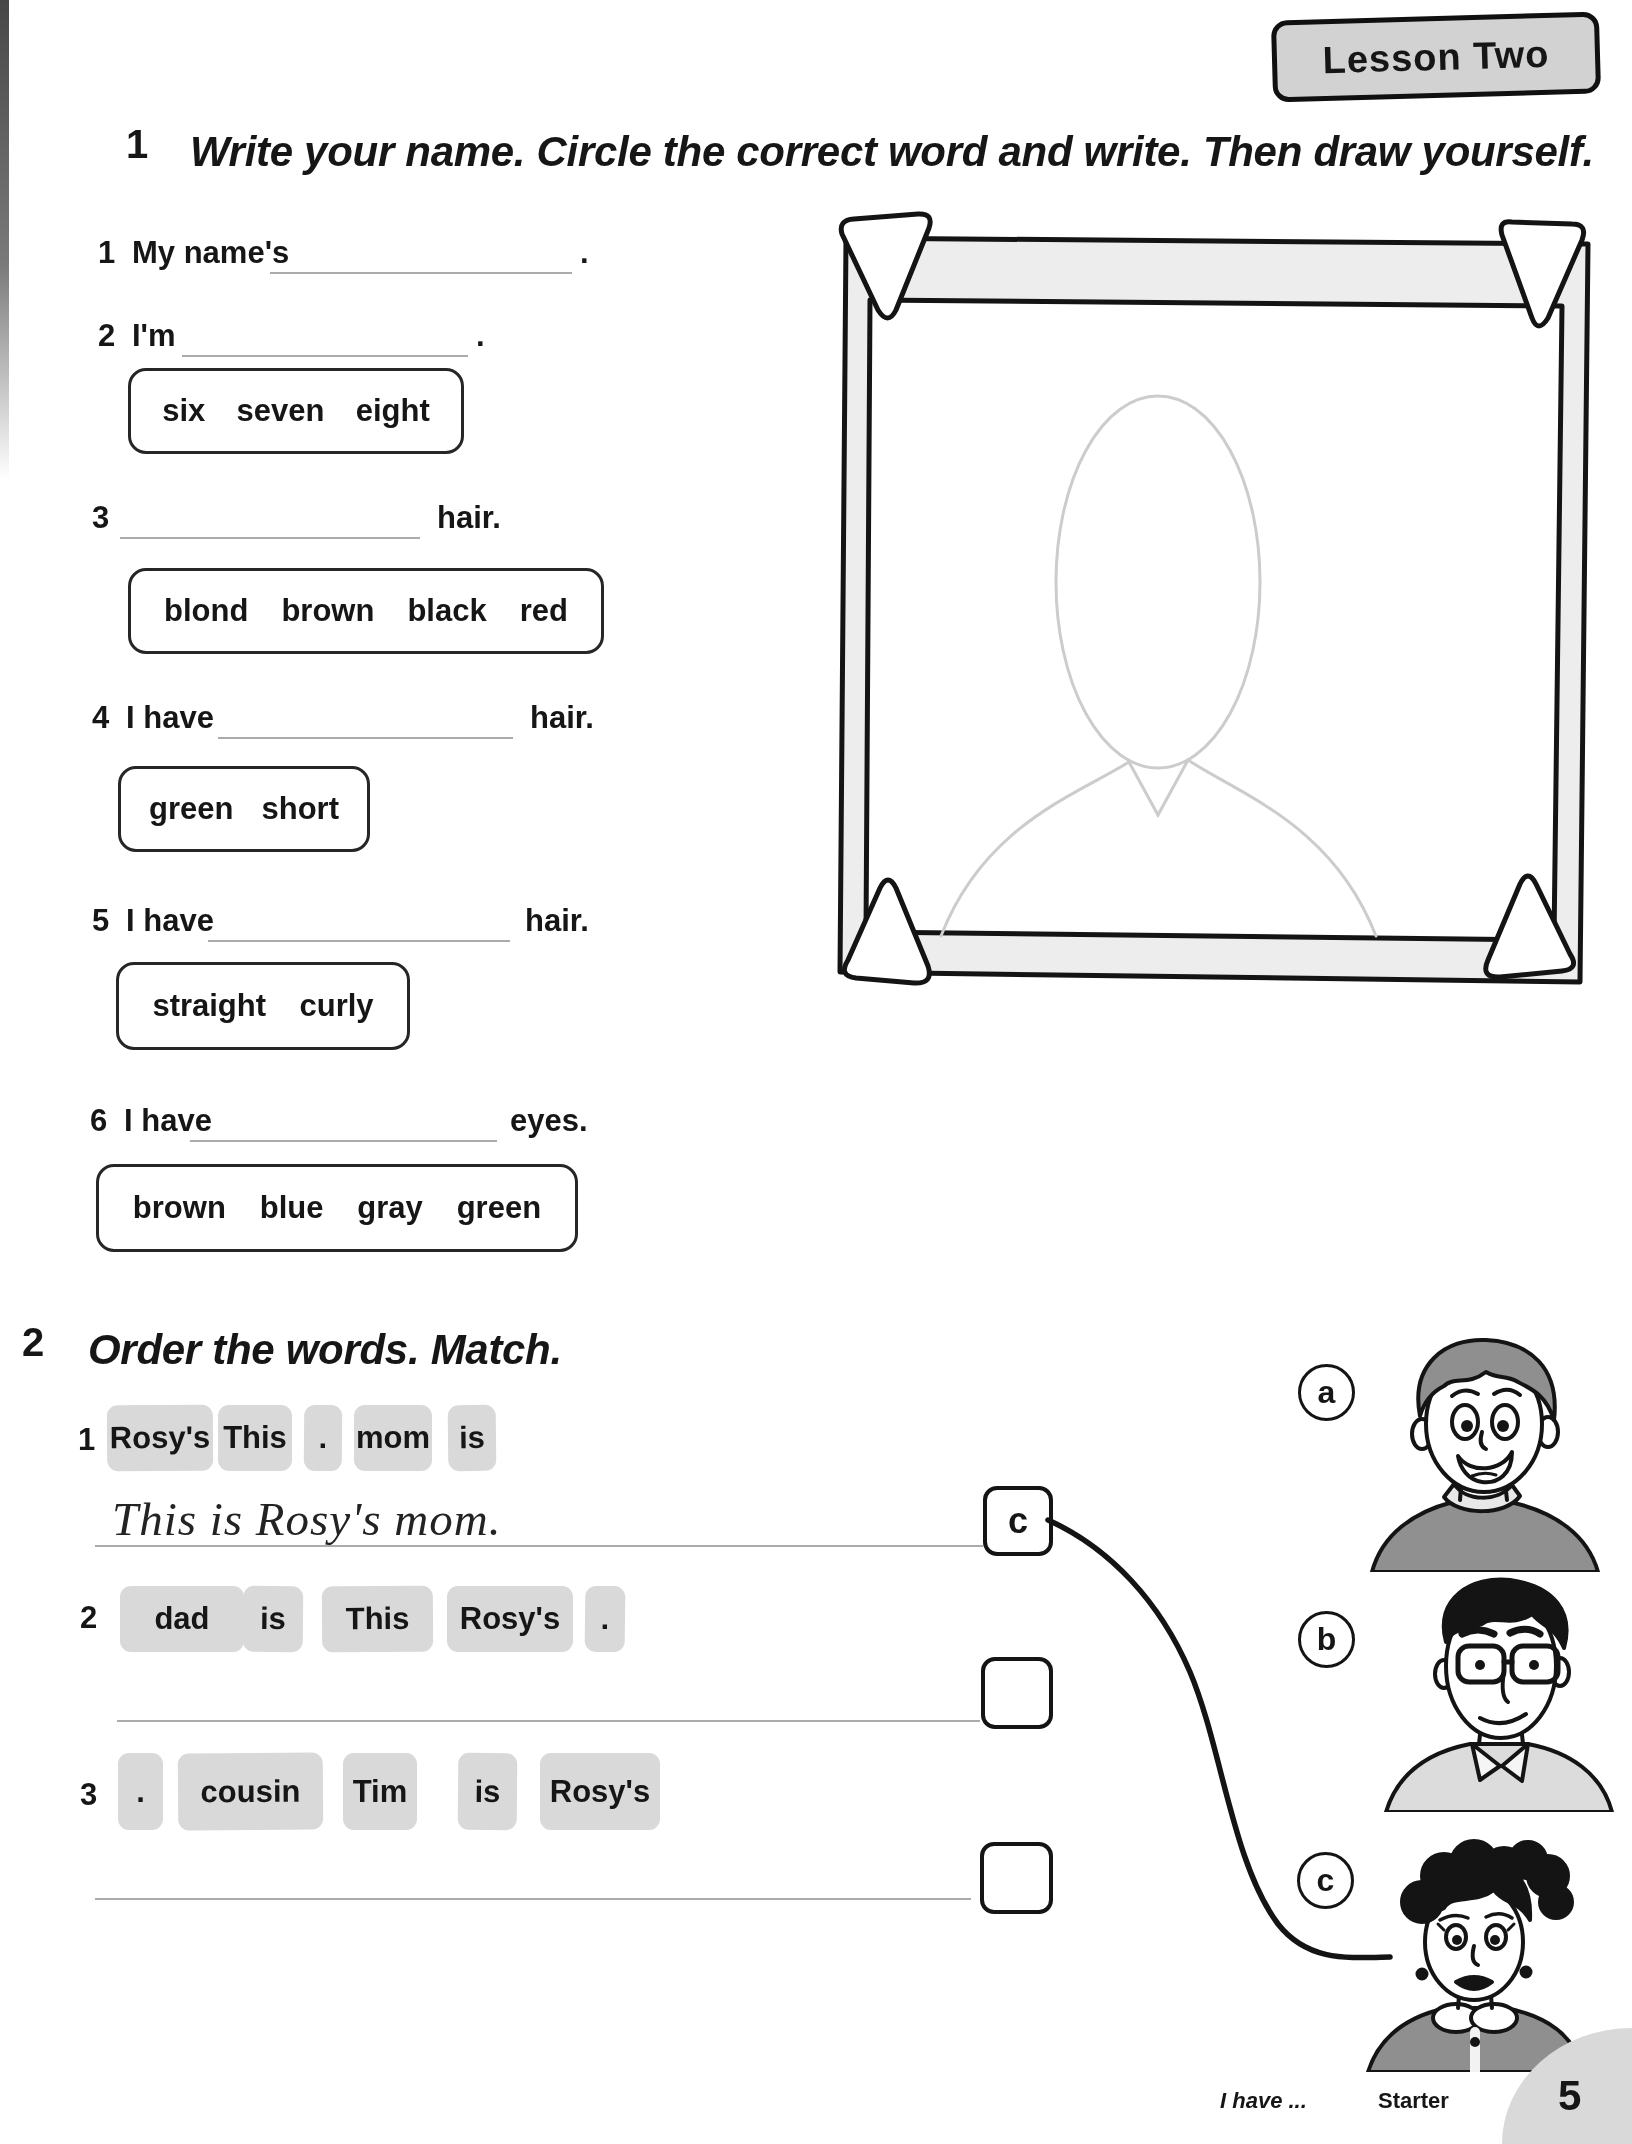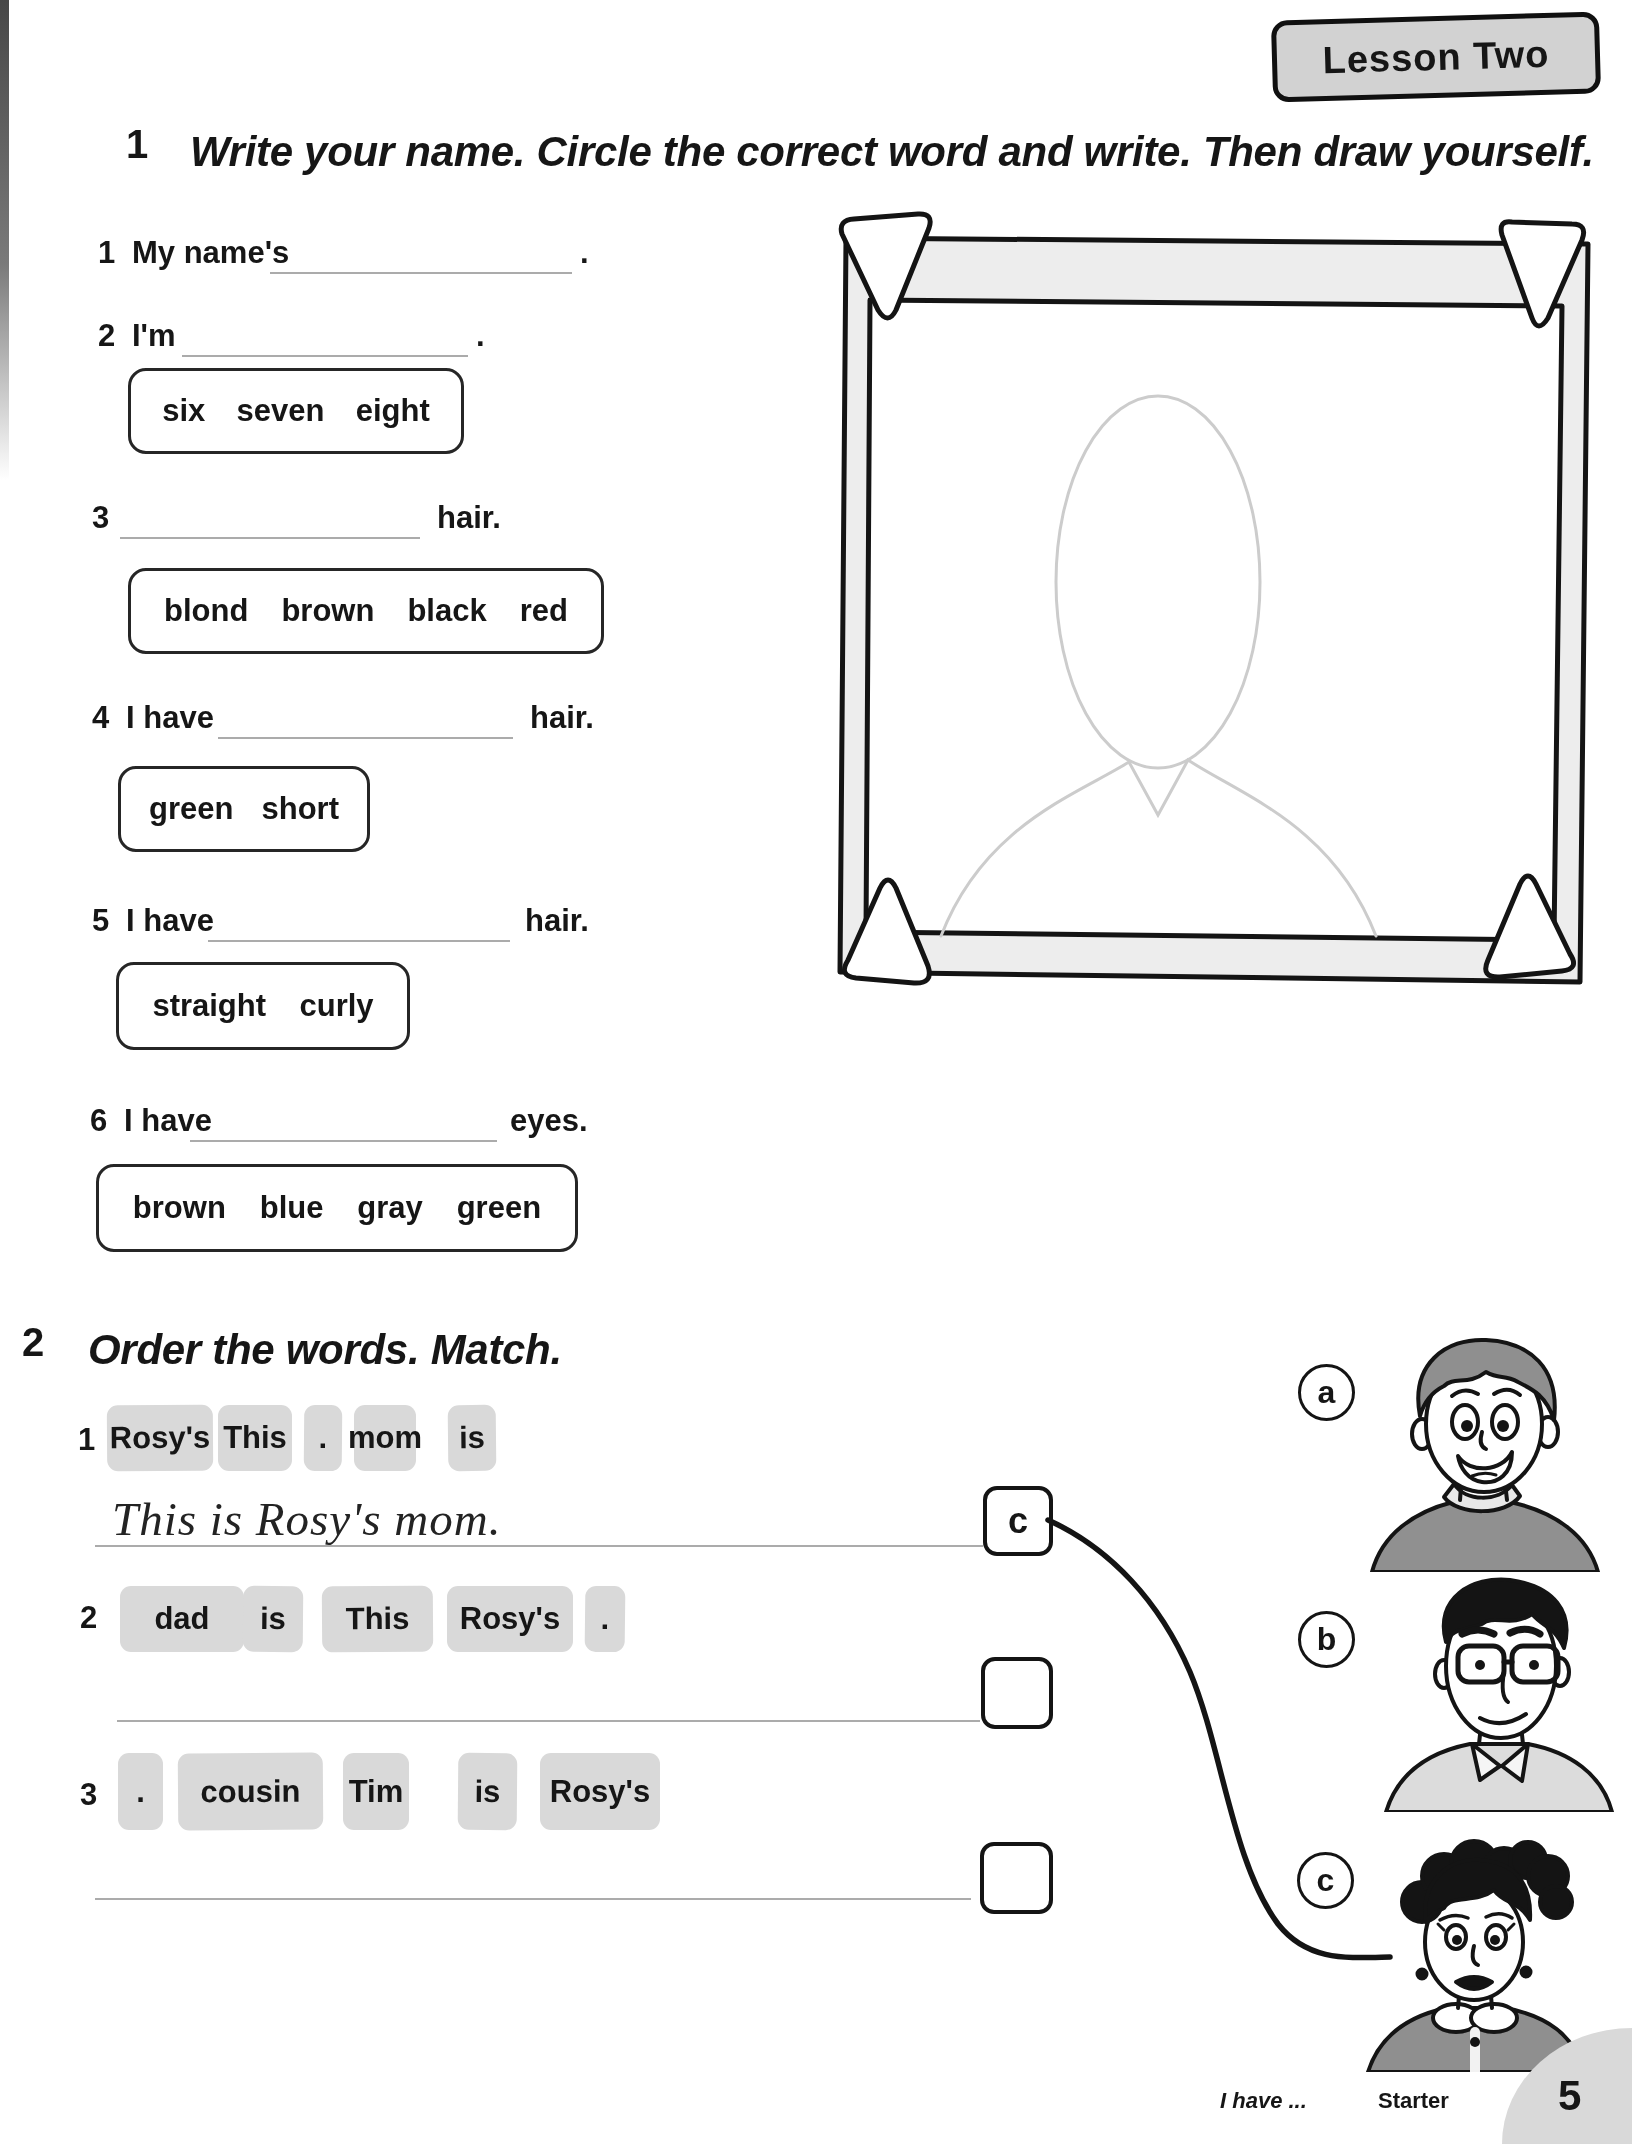--- a/index.html
+++ b/index.html
@@ -143,39 +143,39 @@
   </svg>
 </div>
 
 <div class="abs ex-num" style="left:22px;top:1320px">2</div>
 <div class="abs ex-title" style="left:88px;top:1326px">Order the words. Match.</div>
 
 <div class="abs it-num" style="left:78px;top:1422px">1</div>
 <div class="abs tile" style="left:107px;top:1405px;width:106px;height:66px;transform:rotate(-0.4deg)">Rosy's</div>
 <div class="abs tile" style="left:218px;top:1405px;width:74px;height:66px">This</div>
 <div class="abs tile" style="left:304px;top:1405px;width:38px;height:66px;transform:rotate(0.5deg)">.</div>
-<div class="abs tile" style="left:354px;top:1405px;width:62px;height:66px">mom</div>
+<div class="abs tile" style="left:354px;top:1405px;width:78px;height:66px">mom</div>
 <div class="abs tile" style="left:448px;top:1405px;width:48px;height:66px;transform:rotate(-0.6deg)">is</div>
 <div class="abs handwriting" style="left:112px;top:1492px">This is Rosy's mom.</div>
 <div class="abs wline" style="left:95px;top:1505px;width:888px"></div>
 <div class="abs ansbox" style="left:983px;top:1486px;width:62px;height:62px">c</div>
 
 <div class="abs it-num" style="left:80px;top:1600px">2</div>
 <div class="abs tile" style="left:120px;top:1586px;width:124px;height:66px">dad</div>
 <div class="abs tile" style="left:243px;top:1586px;width:60px;height:66px;transform:rotate(0.5deg)">is</div>
 <div class="abs tile" style="left:322px;top:1586px;width:111px;height:66px;transform:rotate(-0.4deg)">This</div>
 <div class="abs tile" style="left:447px;top:1586px;width:126px;height:66px">Rosy's</div>
 <div class="abs tile" style="left:585px;top:1586px;width:40px;height:66px;transform:rotate(0.7deg)">.</div>
 <div class="abs wline" style="left:117px;top:1680px;width:863px"></div>
 <div class="abs ansbox" style="left:981px;top:1657px;width:64px;height:64px"></div>
 
 <div class="abs it-num" style="left:80px;top:1777px">3</div>
 <div class="abs tile" style="left:118px;top:1753px;width:45px;height:77px">.</div>
 <div class="abs tile" style="left:178px;top:1753px;width:145px;height:77px;transform:rotate(-0.4deg)">cousin</div>
-<div class="abs tile" style="left:343px;top:1753px;width:66px;height:77px">Tim</div>
+<div class="abs tile" style="left:343px;top:1753px;width:74px;height:77px">Tim</div>
 <div class="abs tile" style="left:458px;top:1753px;width:59px;height:77px;transform:rotate(0.5deg)">is</div>
 <div class="abs tile" style="left:540px;top:1753px;width:120px;height:77px">Rosy's</div>
 <div class="abs wline" style="left:95px;top:1858px;width:876px"></div>
 <div class="abs ansbox" style="left:980px;top:1842px;width:65px;height:64px"></div>
 
 <svg class="abs" style="left:1000px;top:1480px" width="450" height="520" viewBox="0 0 450 520">
   <path d="M48,40 C110,68 160,122 190,192 C222,268 232,382 278,444 C308,482 348,478 390,477" fill="none" stroke="#141414" stroke-width="5.5" stroke-linecap="round"></path>
 </svg>
 
 <div class="abs plabel" style="left:1298px;top:1364px">a</div>

